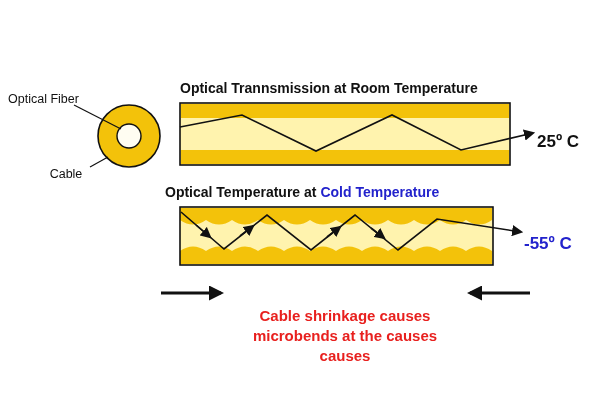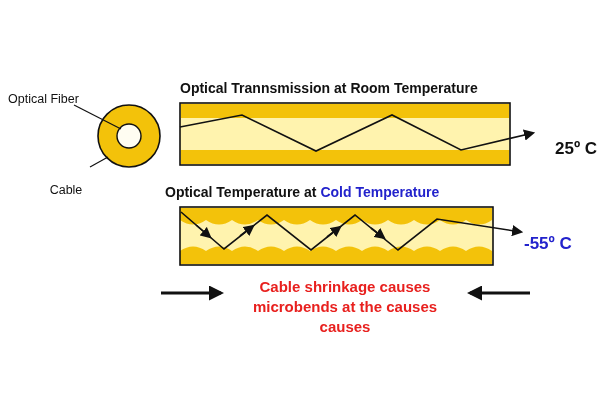--- a/index.html
+++ b/index.html
@@ -11,21 +11,21 @@
   svg.layer { position:absolute; left:0; top:0; }
   .diagram-title {
     font-weight:bold; font-size:14px; color:var(--ink); text-align:left;
     white-space:nowrap;
   }
   .highlight { color:var(--blue); margin-left:4px; }
   .temp-label { font-weight:bold; font-size:17px; color:var(--ink); white-space:nowrap; }
   .temp-label.cold { color:var(--blue); }
   .part-label { font-size:12.5px; color:var(--ink); }
   .part-label.center { text-align:center; }
-  .caption { color:var(--red); font-weight:bold; font-size:15px; line-height:20px; text-align:center; }
+  .caption { color:var(--red); font-weight:bold; font-size:15px; line-height:20px; text-align:center;margin-top:29px; }
 </style>
 </head>
 <body>
 
 <div class="canvas">
 
   <svg class="layer" width="600" height="400" viewBox="0 0 600 400">
     <defs>
       <marker id="ah" markerWidth="7" markerHeight="7" viewBox="0 0 10 10" refX="8" refY="5" orient="auto">
         <path d="M0,0L10,5L0,10z" fill="#111111"></path>
@@ -55,27 +55,27 @@
     <line x1="240" y1="236" x2="253" y2="226" stroke="#111" stroke-width="1.6" marker-end="url(#ah)"></line>
     <line x1="327" y1="237" x2="340" y2="227" stroke="#111" stroke-width="1.6" marker-end="url(#ah)"></line>
     <line x1="371" y1="228" x2="384" y2="238" stroke="#111" stroke-width="1.6" marker-end="url(#ah)"></line>
 
     <line x1="161" y1="293" x2="221" y2="293" stroke="#111" stroke-width="3" marker-end="url(#ahb)"></line>
     <line x1="530" y1="293" x2="470" y2="293" stroke="#111" stroke-width="3" marker-end="url(#ahb)"></line>
   </svg>
 
   <div class="abs part-label" style="left:8px; top:92px;">Optical Fiber</div>
 
-  <div class="abs part-label center" style="left:28px; top:183px; width:76px;">
+  <div class="abs part-label center" style="left:28px; top:167px; width:76px;">
     <div>Cable</div>
   </div>
 
   <div class="abs diagram-title" style="left:180px; top:80px; width:330px;">Optical Trannsmission at Room Temperature</div>
 
-  <div class="abs temp-label" style="left:537px; top:139px;margin-left:18px;">25º C</div>
+  <div class="abs temp-label" style="left:537px; top:132px;">25º C</div>
 
   <div class="abs diagram-title" style="left:165px; top:184px; width:345px;">
     <span>Optical Temperature at</span><span class="highlight">Cold Temperature</span>
   </div>
 
   <div class="abs temp-label cold" style="left:524px; top:234px;">-55º C</div>
 
   <div class="abs caption" style="left:195px; top:277px; width:300px;">
     <div>Cable shrinkage causes</div>
     <div>microbends at the causes</div>

